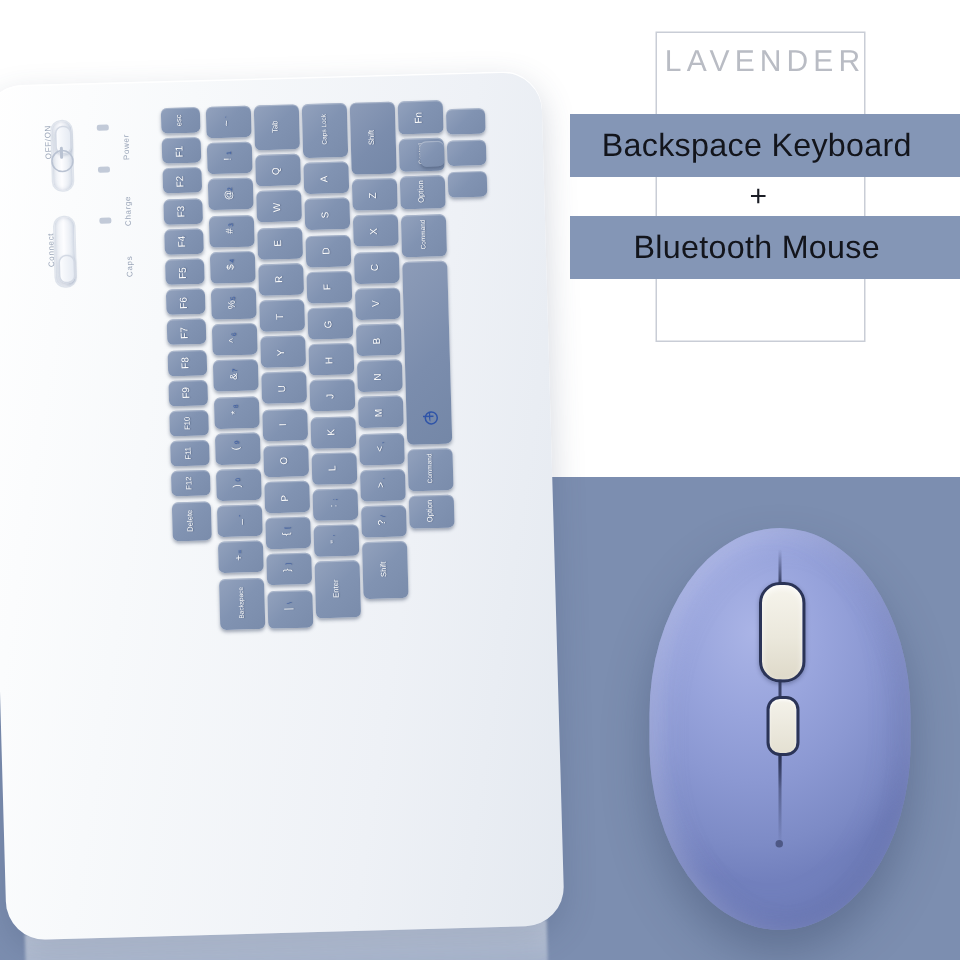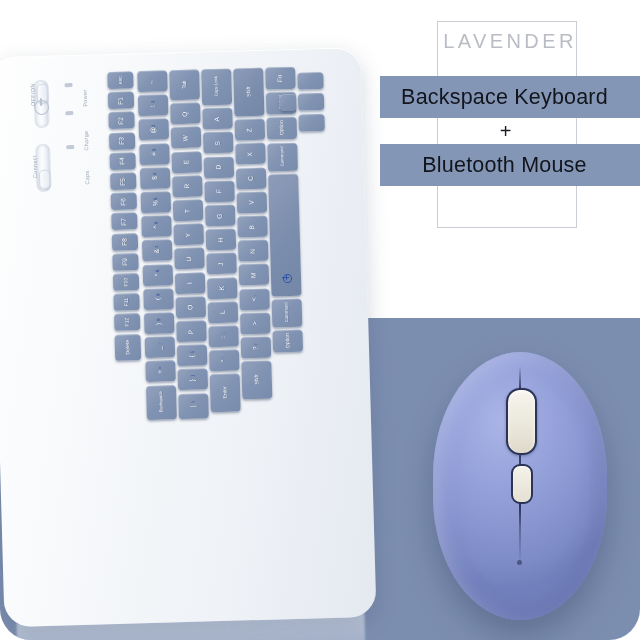--- a/index.html
+++ b/index.html
@@ -1,21 +1,21 @@
 <!DOCTYPE html>
 <html><head>
 <meta charset="utf-8">
 <style>
   html,body{margin:0;padding:0;}
   body{
     width:640px;height:640px;overflow:hidden;
     font-family:"Liberation Sans", sans-serif;
     background:#ffffff;
   }
-  #scene{position:relative;width:640px;height:640px;overflow:hidden;background:#ffffff;border-radius:31px;}
+  #scene{position:relative;width:640px;height:640px;overflow:hidden;background:#ffffff;}
 
   
   .bg-top{position:absolute;left:0;top:0;width:640px;height:318px;background:#ffffff;}
   .bg-bottom{position:absolute;left:0;top:318px;width:640px;height:322px;background:#7c8eb0;}
 
   
   #kb-wrap{position:absolute;left:-8px;top:52px;width:380px;height:600px;
            transform:rotate(-1.6deg);transform-origin:50% 20%;}
   #kb-body{position:absolute;left:0;top:0;width:372px;height:570px;
            border-radius:26px;

